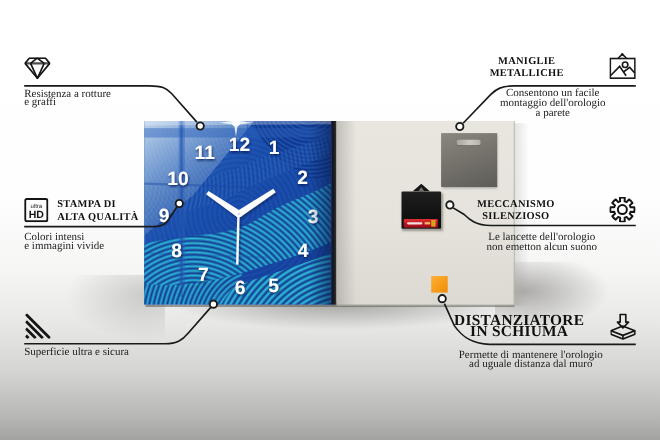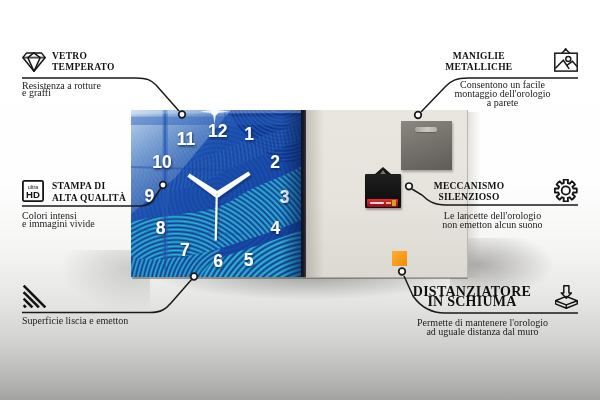--- a/index.html
+++ b/index.html
@@ -186,21 +186,20 @@
 <div class="lab" style="left:21.5px;top:51.5px">
       <svg width="24" height="20" viewBox="0 0 24 20">
         <g fill="none" stroke="#141414" stroke-width="1.5" stroke-linejoin="round">
 <polygon points="4.6,0.9 19.4,0.9 23.2,5.6 12,19.2 0.8,5.6"></polygon>
 <line x1="0.8" y1="5.6" x2="23.2" y2="5.6" stroke-width="1.9" stroke-opacity="0.75"></line>
 <polyline points="5.8,5.6 11.8,0.9 18.2,5.6"></polyline>
 <polyline points="5.8,5.6 12,19.2 18.2,5.6"></polyline>
 </g>
       </svg>
     </div>
-<div class="tit" style="left:52px;top:50.8px;width:120px">VETRO<br>TEMPERATO</div>
 <div class="sub" style="left:22px;top:81.5px;width:130px;line-height:7.3px">Resistenza a rotture<br>e graffi</div>
 
 <div class="lab" style="left:22px;top:180px">
       <svg width="22" height="22" viewBox="0 0 22 22">
         <rect x="0.9" y="0.9" width="20.2" height="20.2" rx="1.5" fill="none" stroke="#141414" stroke-width="1.8"></rect>
 <text x="11" y="9" text-anchor="middle" font-family="'Liberation Sans',sans-serif" font-size="5.4" fill="#141414">ultra</text>
 <text x="11" y="18" text-anchor="middle" font-family="'Liberation Sans',sans-serif" font-size="9.6" font-weight="bold" fill="#141414">HD</text>
       </svg>
     </div>
 <div class="tit" style="left:52px;top:180.1px;width:130px;line-height:12px">STAMPA DI<br>ALTA QUALITÀ</div>
@@ -209,21 +208,21 @@
 <div class="lab" style="left:22.5px;top:285px">
       <svg width="23" height="23" viewBox="0 0 23 23">
         <g stroke="#141414" stroke-width="2.6" fill="none">
 <path d="M0.6,0.6 L22.4,22.4"></path>
           <path d="M0.6,7.1 L15.9,22.4"></path>
           <path d="M0.6,13.6 L9.4,22.4"></path>
           <path d="M0.6,20.1 L2.9,22.4"></path>
 </g>
       </svg>
     </div>
-<div class="sub" style="left:22px;top:316.2px;width:180px">Superficie liscia e emetton</div>
+<div class="sub" style="left:22px;top:316.2px;width:180px">Superficie ultra e sicura</div>
 
 <div class="lab" style="left:554px;top:48px">
       <svg width="24" height="24" viewBox="0 0 24 24">
         <g fill="none" stroke="#1a1a1a" stroke-width="1.5">
 <rect x="0.8" y="5.2" width="22.4" height="17.9"></rect>
 <path d="M7.8,5.2 L11.7,1.2 L15.8,5.2"></path>
 <circle cx="11.7" cy="1.5" r="1.2" fill="#141414" stroke="none"></circle>
 <path d="M1.2,20.6 L9.3,12.3 L15.2,20.9"></path>
 <path d="M12.4,17.7 L18.5,13.3 L23,18.4"></path>
 <circle cx="14.3" cy="10.9" r="2.5"></circle>

